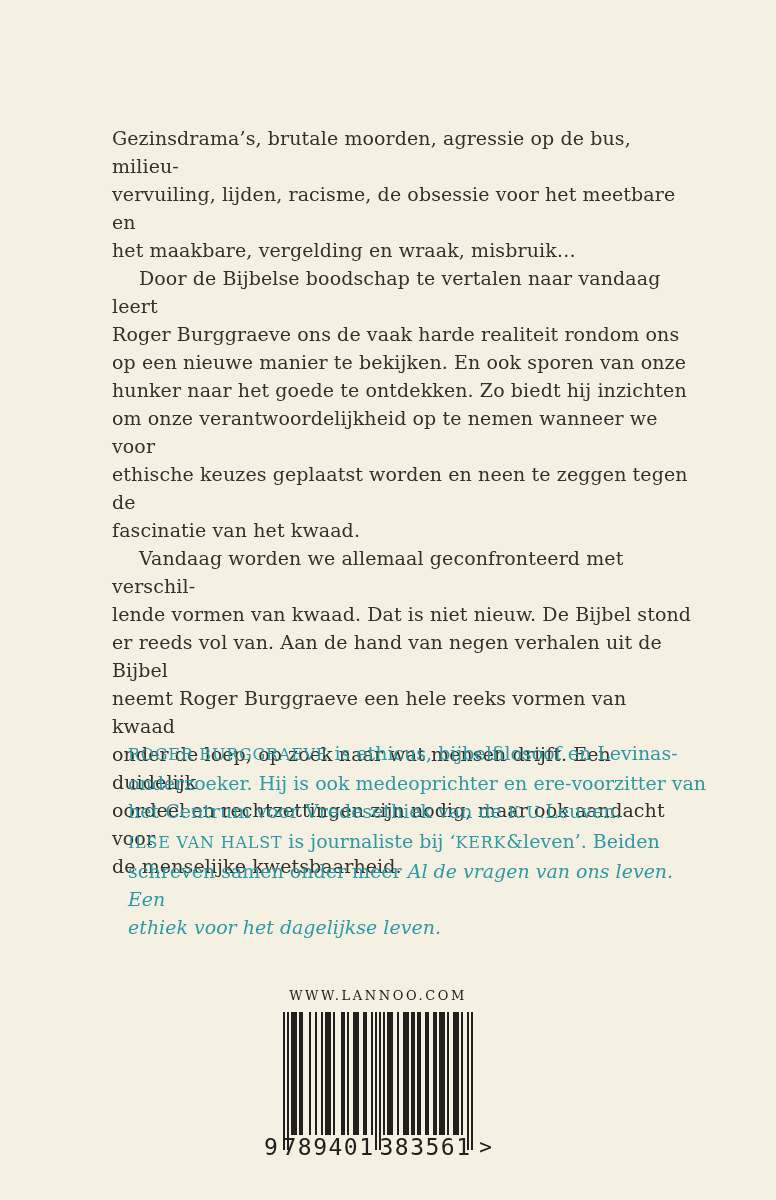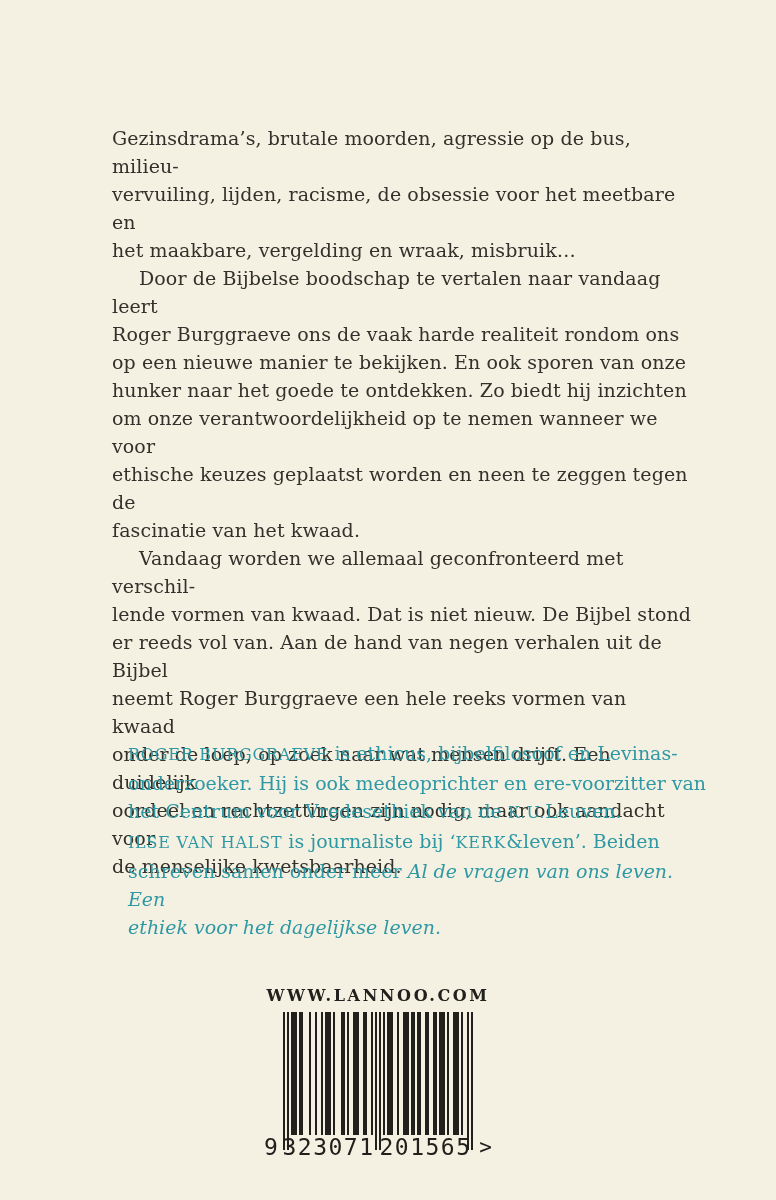--- a/index.html
+++ b/index.html
@@ -44,22 +44,22 @@
   }
   .bio .seg-i{font-style:italic;}
   .publisher{
     position:absolute;
     left:262px;top:986px;
     width:232px;
     text-align:center;
   }
   .website{
     font-family:"DejaVu Serif","Liberation Serif",serif;
-    font-weight:bold;
-    font-size:16px;
+    font-weight:normal;
+    font-size:13px;
     line-height:20px;
     letter-spacing:2.6px;
     color:var(--ink);
     white-space:nowrap;
   }
   .barcode{
     position:relative;
     margin-top:6px;
     height:165px;
   }
@@ -157,20 +157,20 @@
           <rect x="164" y="0" width="2" height="123" fill="#21201c"></rect>
           <rect x="170" y="0" width="2" height="123" fill="#21201c"></rect>
           <rect x="172" y="0" width="2" height="123" fill="#21201c"></rect>
           <rect x="174" y="0" width="2" height="123" fill="#21201c"></rect>
           <rect x="178" y="0" width="2" height="123" fill="#21201c"></rect>
           <rect x="184" y="0" width="2" height="138" fill="#21201c"></rect>
           <rect x="188" y="0" width="2" height="138" fill="#21201c"></rect>
         </svg>
       <div class="barcode-digits">
         <span class="lead">9</span>
-        <span class="grp">323071</span>
-        <span class="grp">201565</span>
+        <span class="grp">789401</span>
+        <span class="grp">383561</span>
         <span class="trail">&gt;</span>
       </div>
     </div>
   </footer>
 
 </div>
 
 </body></html>

